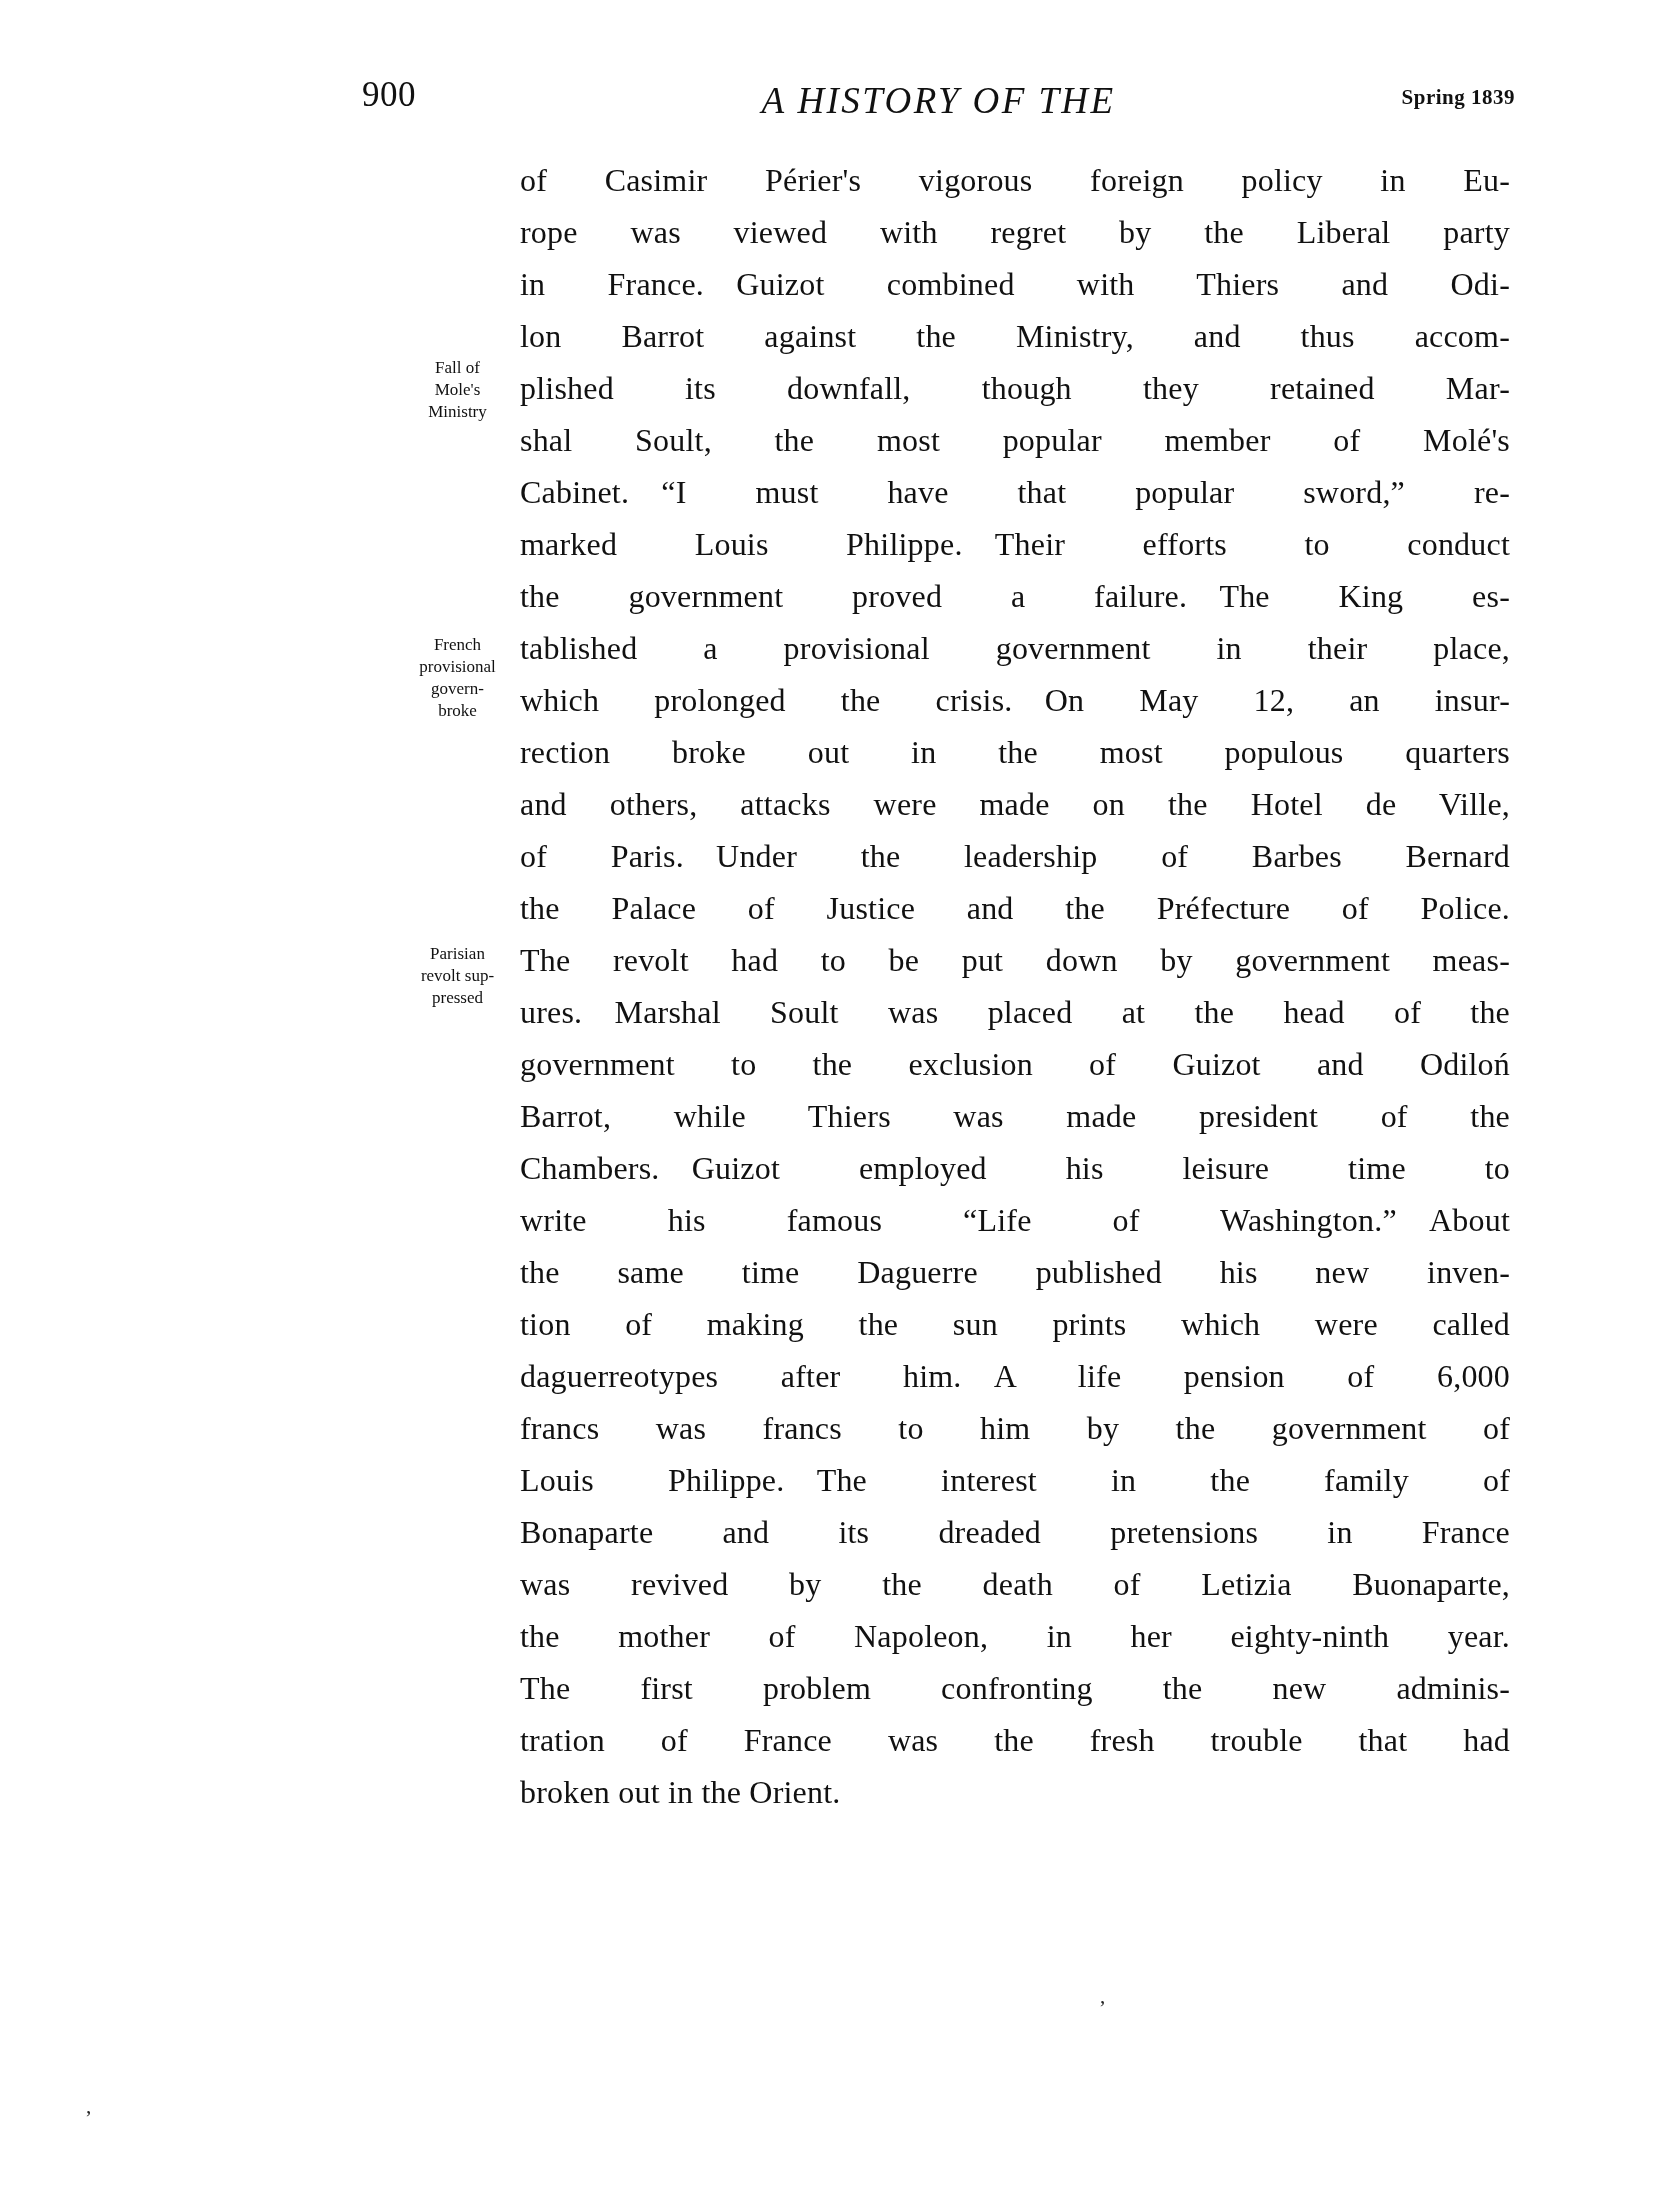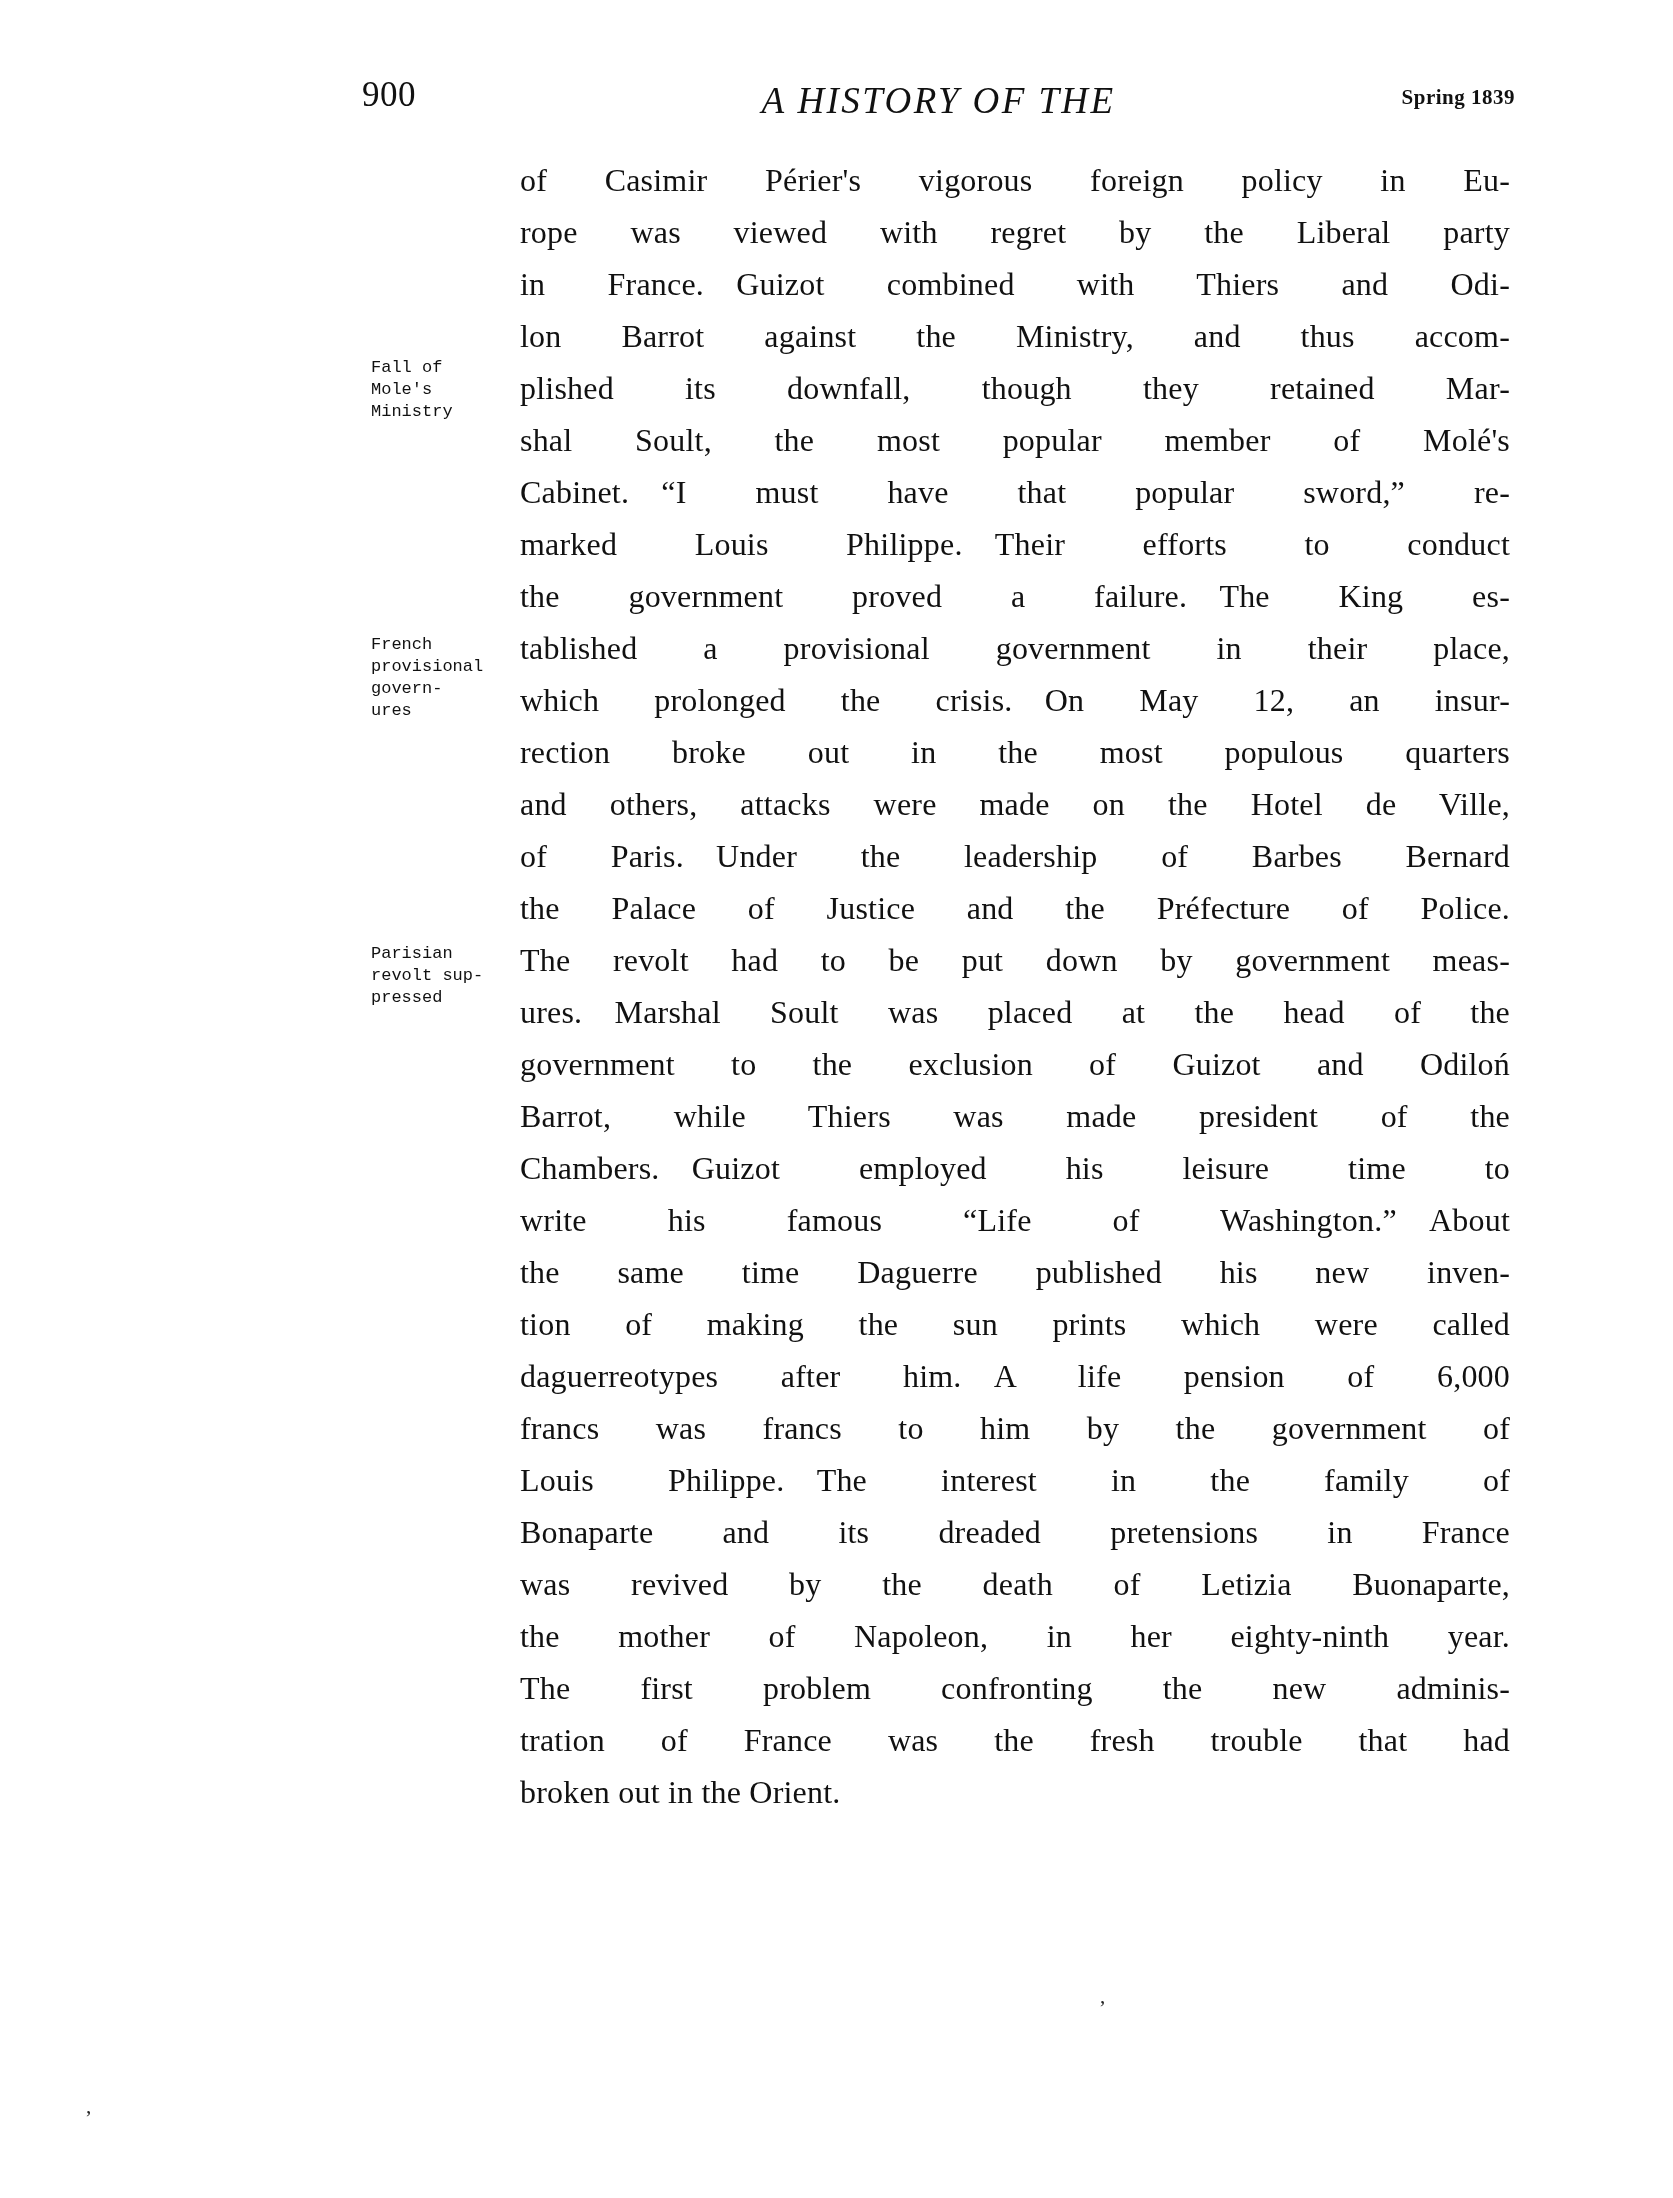--- a/index.html
+++ b/index.html
@@ -80,24 +80,24 @@
   }
   .para-line.last {
     text-align: left;
     text-align-last: left;
   }
 
   
   .sidenote {
     position: absolute;
     width: 173px;
-    font-family: Liberation Mono, monospace;
+    font-family: Liberation Serif, serif;
     font-size: 17px;
     line-height: 22px;
-    text-align: left;
+    text-align: center;
     color: #111;
   }
   .sidenote.n1 { left: 355px; top: 357px; }
   .sidenote.n2 { left: 355px; top: 634px; }
   .sidenote.n3 { left: 355px; top: 943px; }
   .sidenote div { white-space: nowrap; }
 
   
   .stray {
     position: absolute;
@@ -121,21 +121,21 @@
   <div class="sidenote n1">
     <div>Fall of</div>
     <div>Mole's</div>
     <div>Ministry</div>
   </div>
 
   <div class="sidenote n2">
     <div>French</div>
     <div>provisional</div>
     <div>govern-</div>
-    <div>ures</div>
+    <div>broke</div>
   </div>
 
   <div class="sidenote n3">
     <div>Parisian</div>
     <div>revolt sup-</div>
     <div>pressed</div>
   </div>
 
   <div class="text-column">
     <div class="para-line">of Casimir Périer's vigorous foreign policy in Eu-</div>

